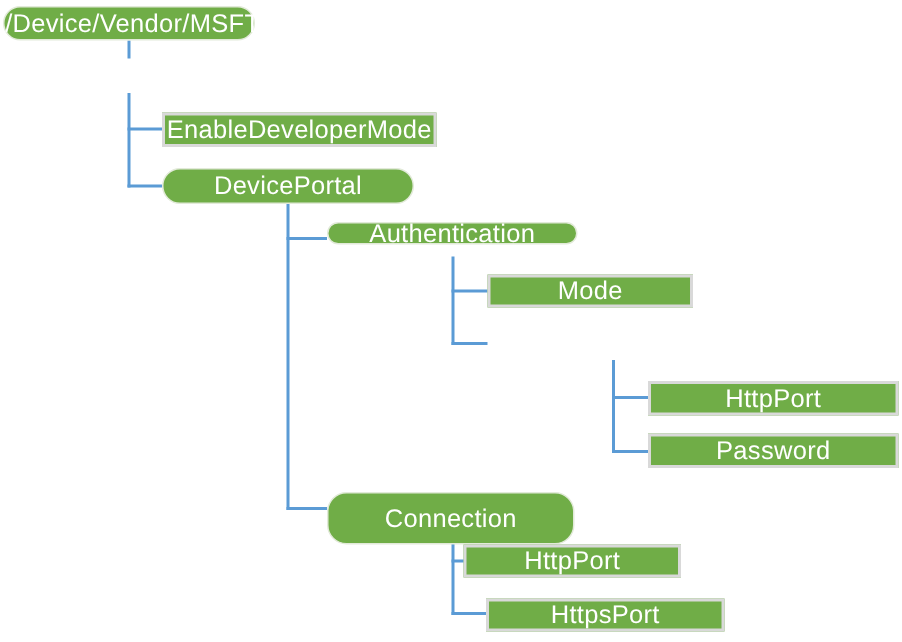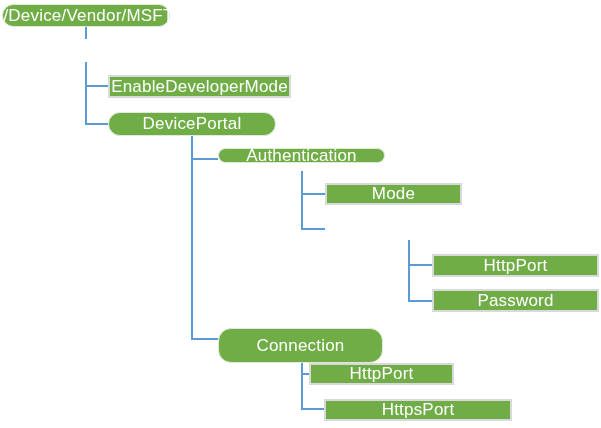--- a/index.html
+++ b/index.html
@@ -44,21 +44,21 @@
   .n1  { left: 2px;   top: 39px;  width: 168px; height: 23px; }
   .n2  { left: 108px; top: 75px;  width: 183px; height: 23px; }
   .n3  { left: 108px; top: 112px; width: 168px; height: 24px; }
   .n4  { left: 218px; top: 148px; width: 167px; height: 15px; }
   .n5  { left: 325px; top: 183px; width: 137px; height: 22px; }
   .n6  { left: 325px; top: 218px; width: 167px; height: 22px; }
   .n7  { left: 432px; top: 254px; width: 167px; height: 23px; }
   .n8  { left: 432px; top: 289px; width: 167px; height: 23px; }
   .n9  { left: 218px; top: 328px; width: 165px; height: 35px; }
   .n10 { left: 309px; top: 363px; width: 145px; height: 22px; }
-  .n11 { left: 324px; top: 399px; width: 188px; height: 22px; }
+  .n11 { left: 324px; top: 399px; width: 159px; height: 22px; }
 
   
   .c1v  { left: 85px;  top: 27px;  width: 2px;  height: 12px; }
   .c2v  { left: 85px;  top: 62px;  width: 2px;  height: 63px; }
   .c2h1 { left: 85px;  top: 85px;  width: 23px; height: 2px; }
   .c2h2 { left: 85px;  top: 123px; width: 23px; height: 2px; }
   .c3v  { left: 191px; top: 136px; width: 2px;  height: 204px; }
   .c3h1 { left: 191px; top: 158px; width: 27px; height: 2px; }
   .c3h2 { left: 191px; top: 338px; width: 27px; height: 2px; }
   .c4v  { left: 301px; top: 171px; width: 2px;  height: 59px; }

